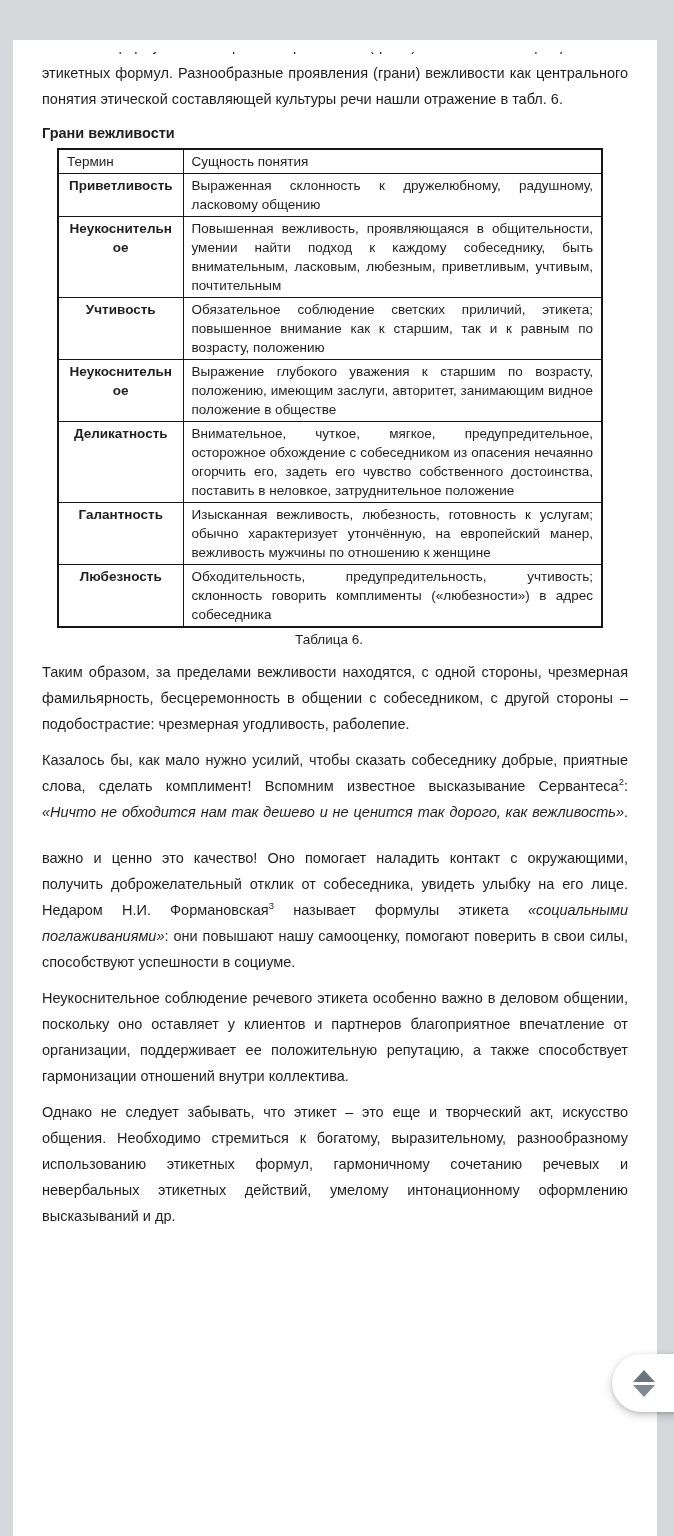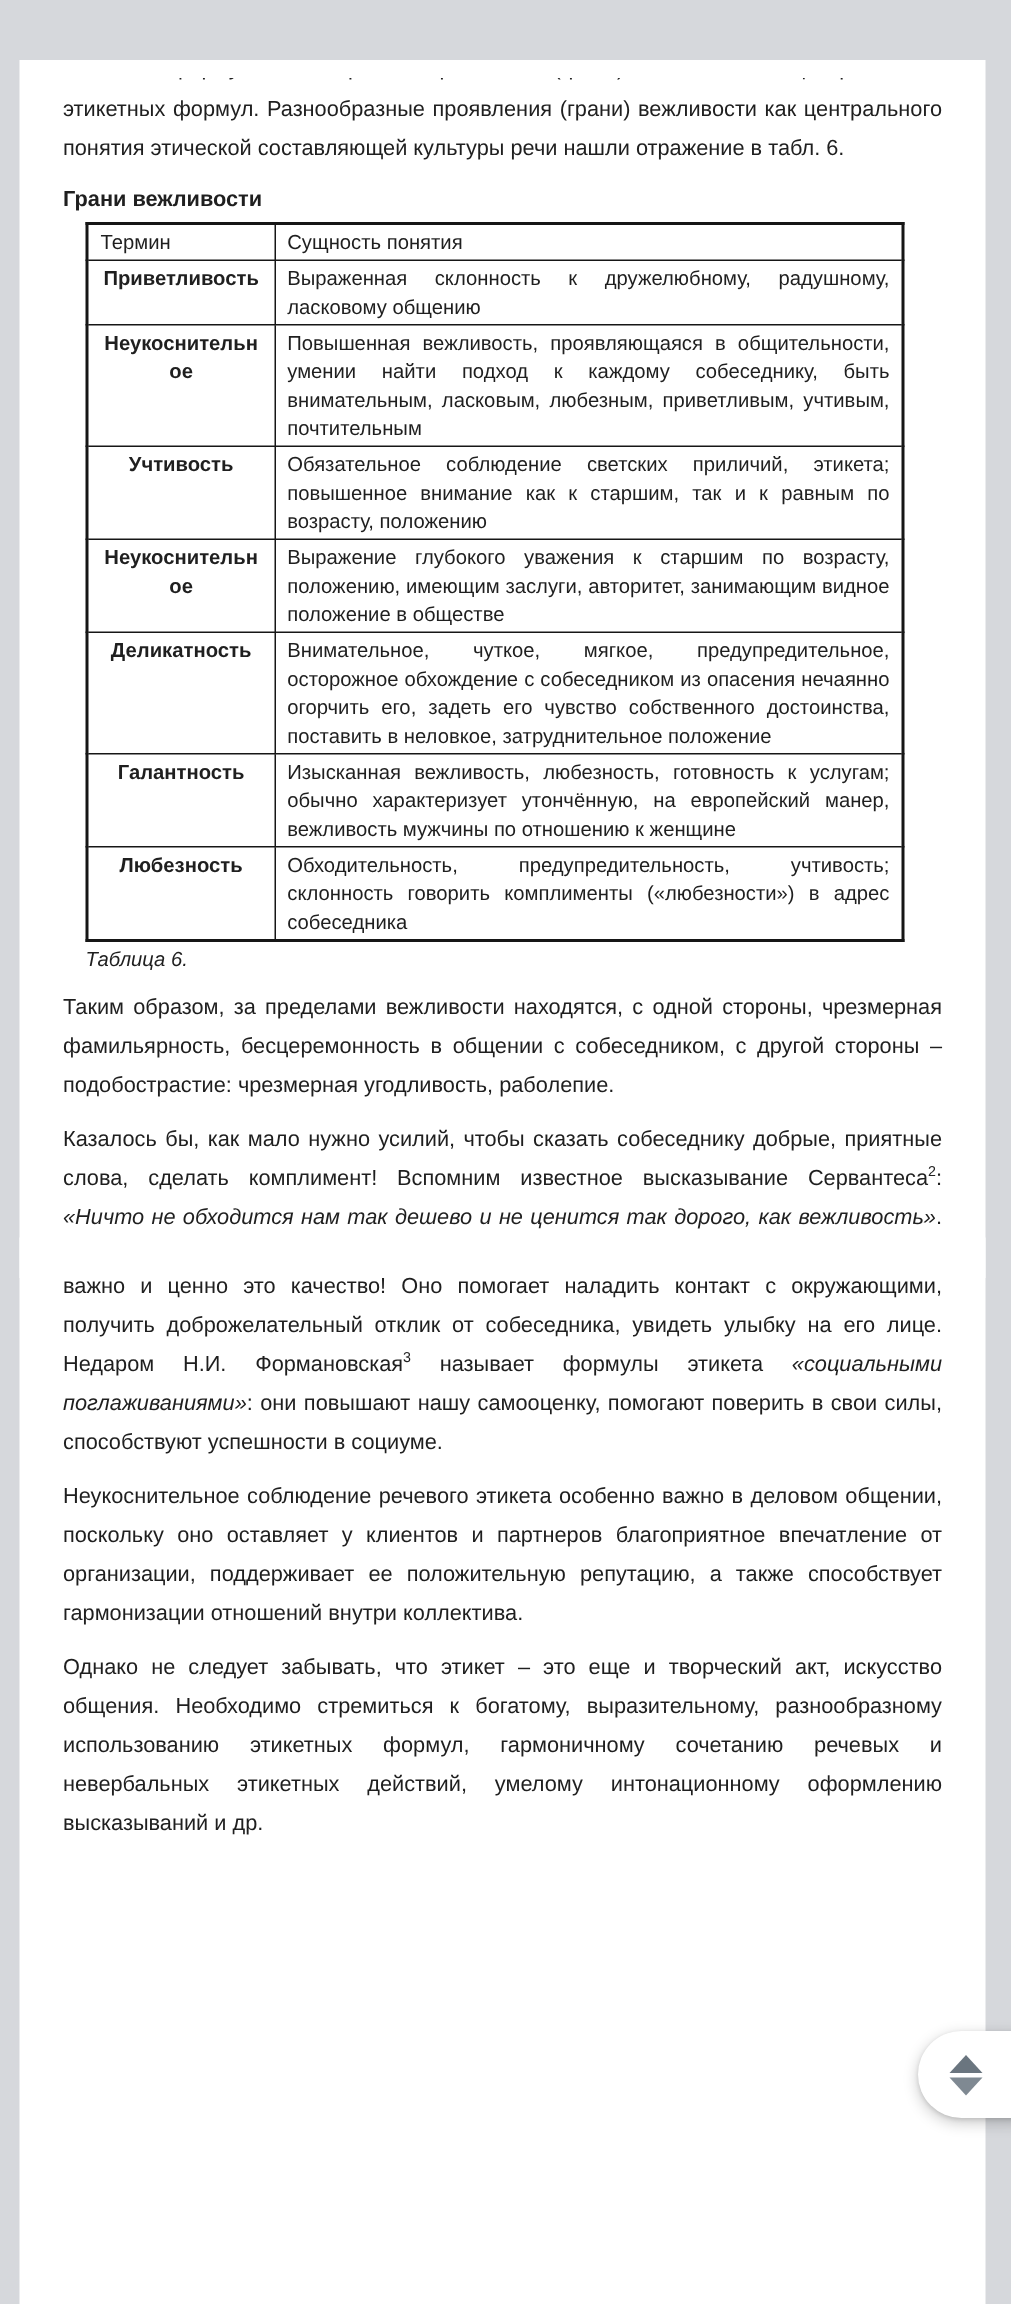--- a/index.html
+++ b/index.html
@@ -72,21 +72,21 @@
   td.term{
     font-weight:bold;
     overflow-wrap:anywhere;
     text-align:center;
   }
   td.def{text-align:justify;}
 
   .table-caption{
     width:544px;
     margin:3px 0 10px 15px;
-    font-style:italic;
+    text-align:center;
     font-size:13.5px;
     line-height:18px;
   }
 
   
   .scroll-btn{
     position:absolute;
     top:1354px;
     right:-32px;
     width:94px;

